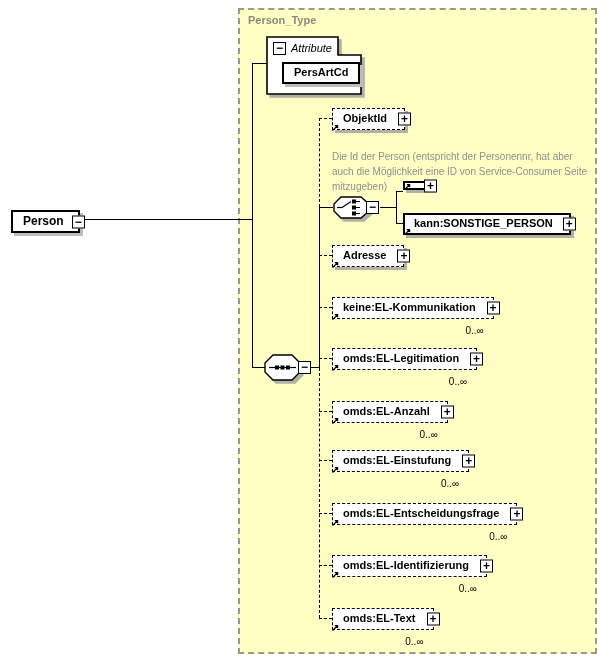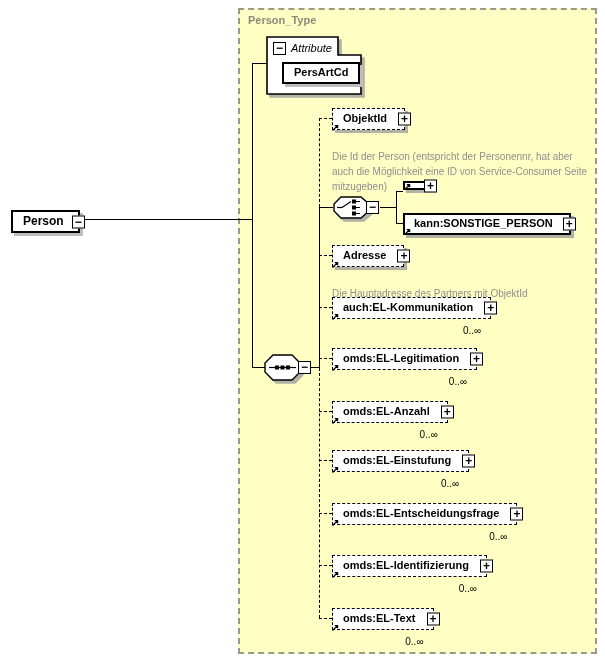--- a/index.html
+++ b/index.html
@@ -175,27 +175,26 @@
       <span class="toggle">+</span>
     </div>
   </div>
 
   <div class="row" style="left:332px; top:245px;">
     <div class="el-box optional">
       <span class="ref-arrow">↗</span>
       <span>Adresse</span>
       <span class="toggle">+</span>
     </div>
-    <div class="anno" style="width:262px;">Die Hauptadresse des Partners mit ObjektId</div>
   </div>
 
   <div class="row" style="left:332px; top:297px;">
     <div class="el-box optional multi">
       <span class="ref-arrow">↗</span>
-      <span>auch:EL-Kommunikation</span>
+      <span>keine:EL-Kommunikation</span>
       <span class="toggle">+</span>
     </div>
     <div class="occurs">0..∞</div>
   </div>
 
   <div class="row" style="left:332px; top:348px;">
     <div class="el-box optional multi">
       <span class="ref-arrow">↗</span>
       <span>omds:EL-Legitimation</span>
       <span class="toggle">+</span>

